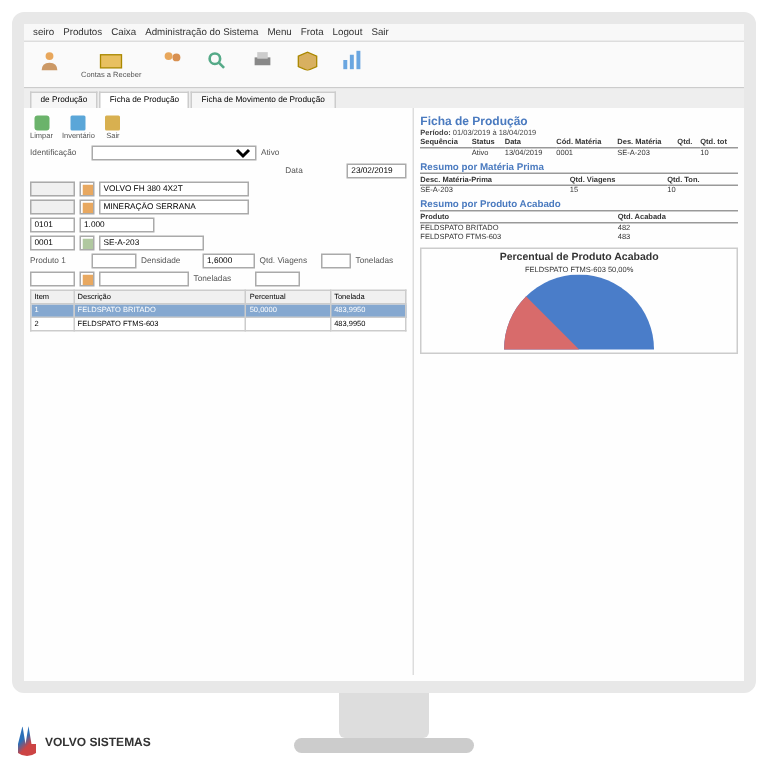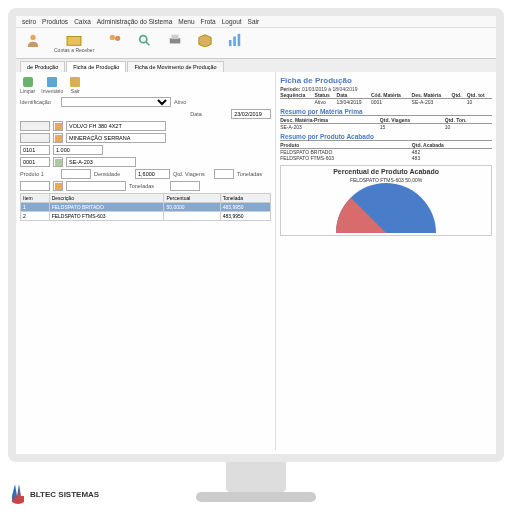--- a/index.html
+++ b/index.html
@@ -302,14 +302,14 @@
           </div>
         </div>
       </div>
     </div>
   </div>
 </div>
 
 <div class="stand"></div>
 <div class="logo">
   <div class="logo-icon"></div>
-  <span>BLTEC SISTEMAS</span>
+  <span>VOLVO SISTEMAS</span>
 </div>
 
 </body></html>

